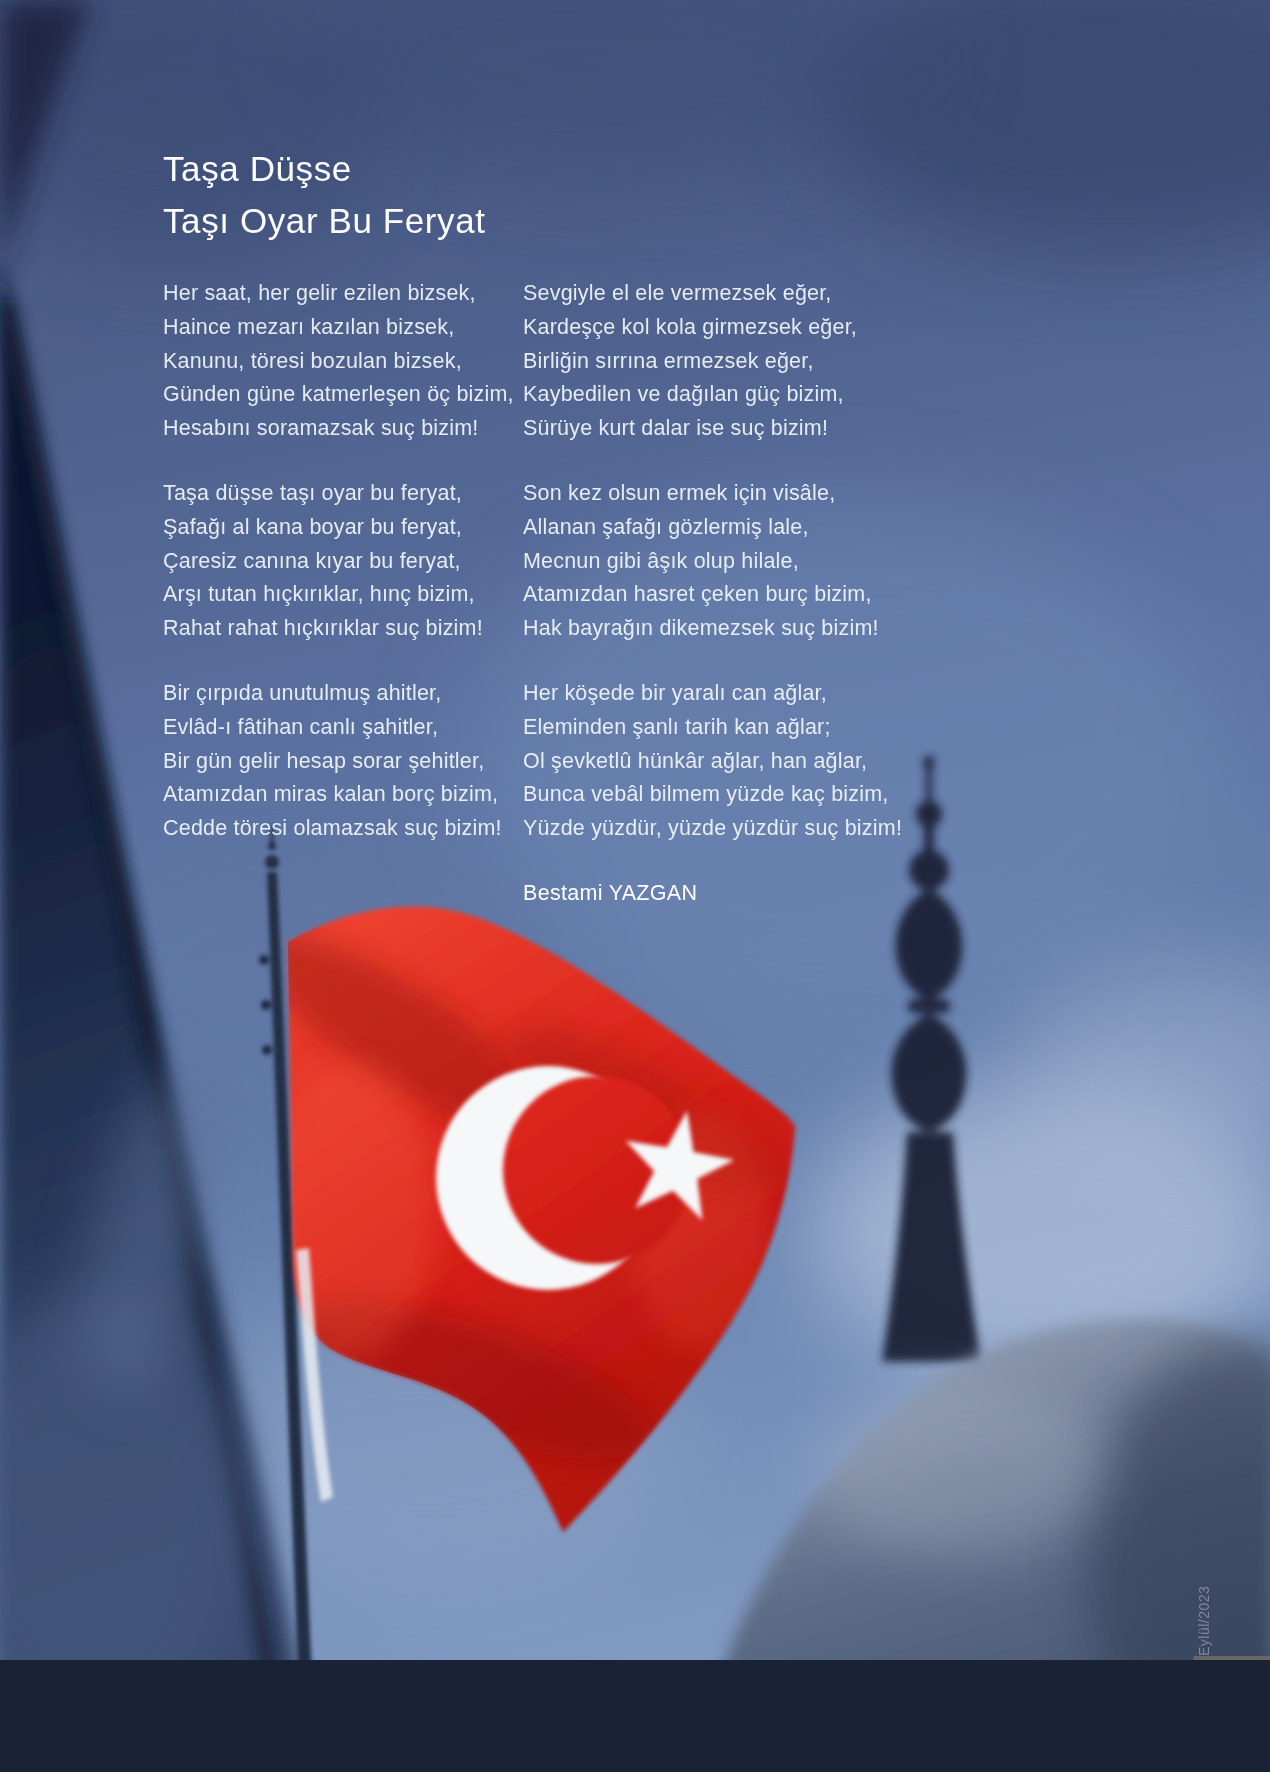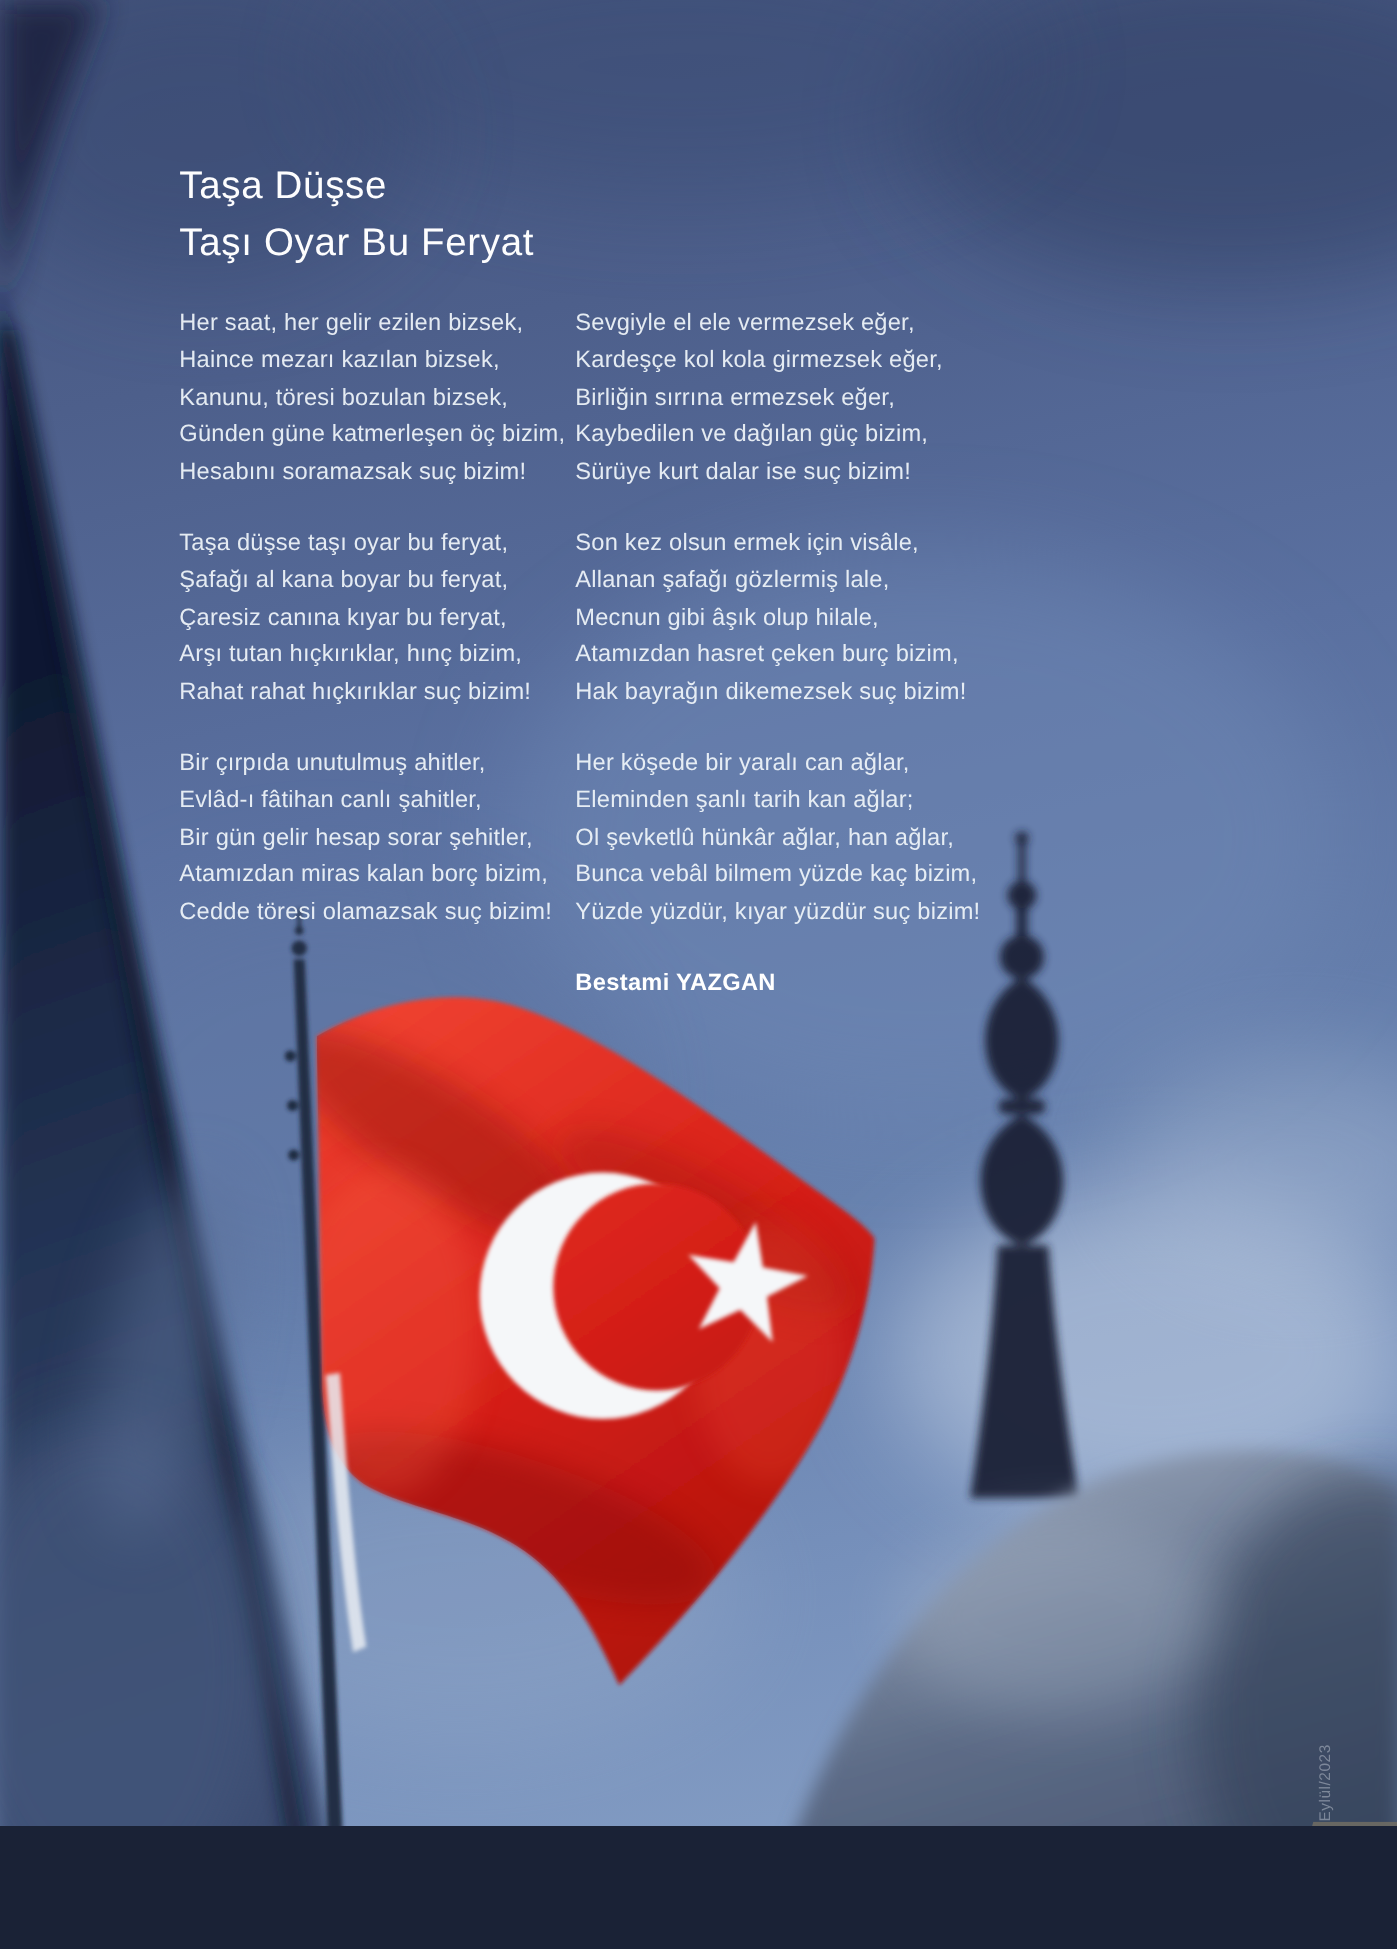--- a/index.html
+++ b/index.html
@@ -12,21 +12,21 @@
   .txt{position:absolute;color:#fff;}
   .title{left:163px;top:143px;font-size:35px;line-height:52px;letter-spacing:.6px;color:#fdfdfe;}
   .col{position:absolute;top:277px;}
   .col1{left:163px;}
   .col2{left:523px;}
   .stanza{margin-bottom:31px;}
   .pline{
     font-size:21.5px;line-height:33.8px;letter-spacing:.2px;white-space:nowrap;
     color:rgba(240,245,250,.93);
   }
-  .author{margin-top:21px;font-size:21.5px;line-height:33.8px;font-weight:bold;color:#ffffff;letter-spacing:.3px;}
+  .author{margin-top:21px;font-size:21.5px;line-height:33.8px;font-weight:normal;color:#ffffff;letter-spacing:.3px;}
   .issue-date{
     position:absolute;left:1196px;top:1556px;height:100px;width:24px;
     writing-mode:vertical-rl;transform:rotate(180deg);
     font-size:14px;letter-spacing:.5px;color:rgba(180,188,200,.55);white-space:nowrap;
   }
   .pagenum-bar{
     position:absolute;left:1180px;top:1656px;width:90px;height:42px;
     background:rgba(108,106,99,.92);
     clip-path:polygon(14px 0,100% 0,100% 100%,2px 100%);
   }
@@ -198,21 +198,21 @@
       <div class="pline">Allanan şafağı gözlermiş lale,</div>
       <div class="pline">Mecnun gibi âşık olup hilale,</div>
       <div class="pline">Atamızdan hasret çeken burç bizim,</div>
       <div class="pline">Hak bayrağın dikemezsek suç bizim!</div>
     </div>
     <div class="stanza">
       <div class="pline">Her köşede bir yaralı can ağlar,</div>
       <div class="pline">Eleminden şanlı tarih kan ağlar;</div>
       <div class="pline">Ol şevketlû hünkâr ağlar, han ağlar,</div>
       <div class="pline">Bunca vebâl bilmem yüzde kaç bizim,</div>
-      <div class="pline">Yüzde yüzdür, kıyar yüzdür suç bizim!</div>
+      <div class="pline">Yüzde yüzdür, yüzde yüzdür suç bizim!</div>
     </div>
     <div class="author">Bestami YAZGAN</div>
   </div>
 
   <div class="issue-date">Eylül/2023</div>
 
   <div class="pagenum-bar">
     <span>11</span>
   </div>
 

